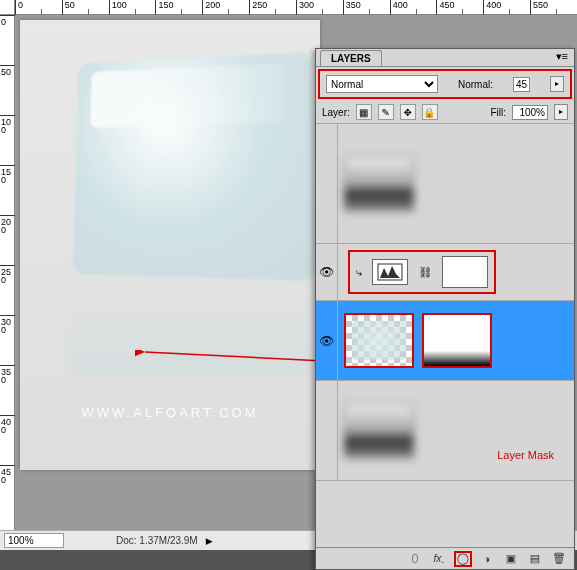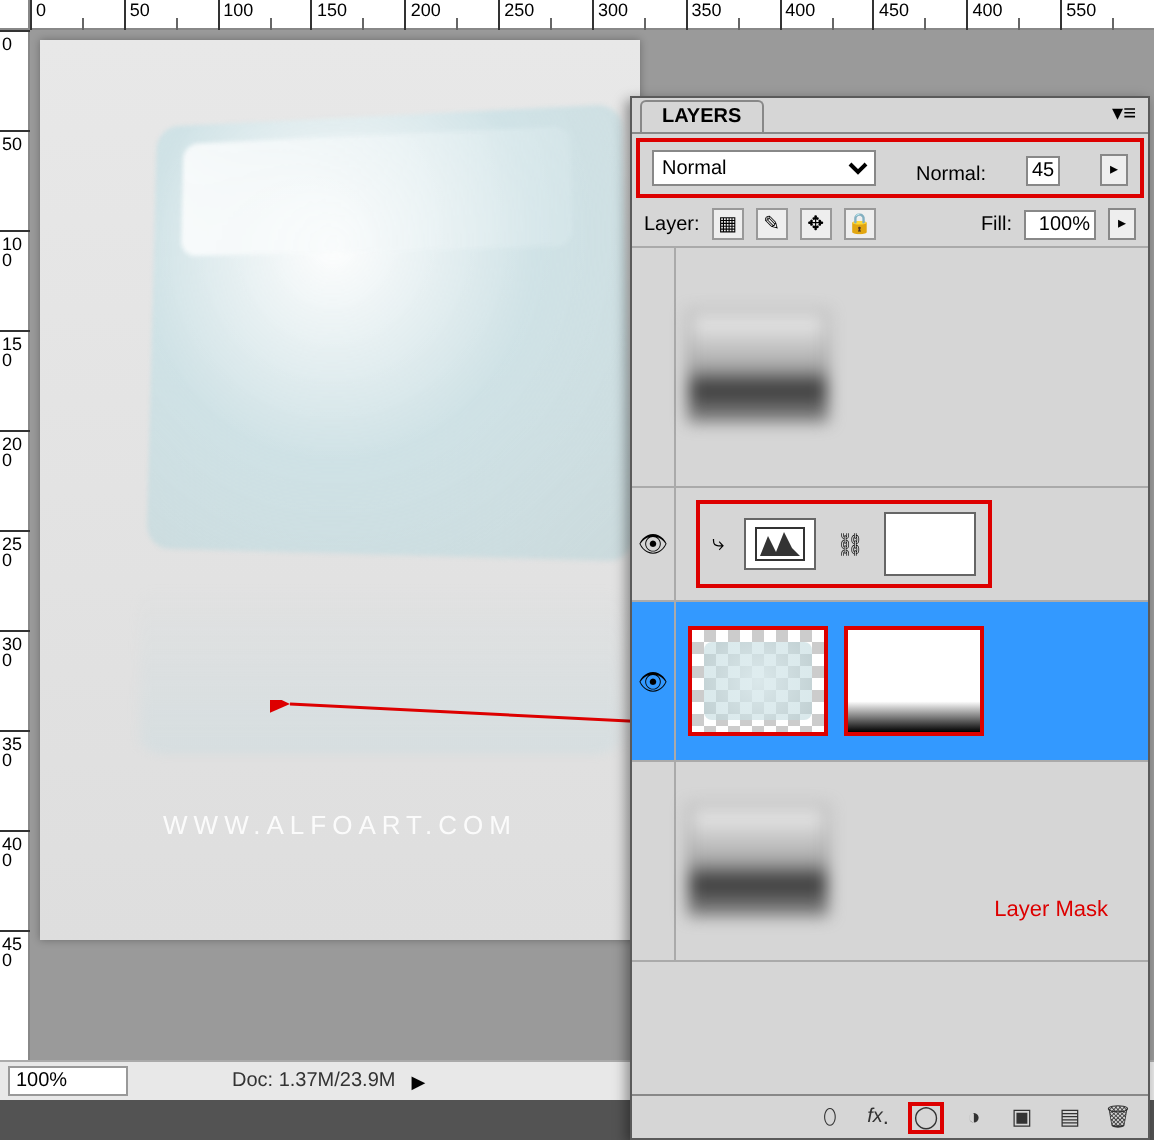--- a/index.html
+++ b/index.html
@@ -25,21 +25,21 @@
 .status-bar .zoom { width: 60px; border: 1px solid #999; background: #fff; padding: 1px 3px; font-size: 10px; }
 .status-bar .docinfo { font-size: 10px; color: #333; padding-left: 44px; }
 .status-bar .nav { margin-left: auto; display: flex; gap: 2px; }
 .status-bar .nav span { width: 14px; height: 14px; border: 1px solid #888; background: #ddd; display: inline-block; text-align: center; line-height: 12px; }
 
 .layers-panel { position: absolute; top: 48px; right: 2px; width: 260px; bottom: 0; background: #d6d6d6; border: 1px solid #5a5a5a; box-shadow: -2px 2px 6px rgba(0,0,0,0.4); }
 .panel-tab { background: #d6d6d6; border-bottom: 1px solid #888; padding: 1px 0 0 0; display: flex; }
 .panel-tab .tab { background: #d6d6d6; border: 1px solid #888; border-bottom: none; padding: 2px 10px; font-size: 10px; font-weight: bold; margin-left: 4px; border-radius: 3px 3px 0 0; }
 .panel-tab .menu { margin-left: auto; margin-right: 6px; font-size: 11px; cursor: pointer; }
 
-.blend-row { display: flex; align-items: flex-end; padding: 4px 6px; gap: 20px; border: 2px solid #d00; margin: 2px; }
+.blend-row { display: flex; align-items: center; padding: 4px 6px; gap: 20px; border: 2px solid #d00; margin: 2px; }
 .blend-row select { flex: 1; font-size: 10px; border: 1px solid #888; background: #fff; height: 18px; }
 .blend-row .label { font-size: 10px; }
 .blend-row input { width: 17px; font-size: 10px; border: 1px solid #888; text-align: right; padding: 1px 2px; }
 .blend-row .arrow { width: 14px; height: 16px; border: 1px solid #888; background: #eee; text-align: center; line-height: 14px; font-size: 8px; cursor: pointer; }
 
 .lock-row { display: flex; align-items: center; padding: 3px 6px; gap: 6px; border-bottom: 1px solid #aaa; }
 .lock-row .label { font-size: 10px; }
 .lock-row .ico { width: 16px; height: 16px; border: 1px solid #999; background: #eee; display: inline-flex; align-items: center; justify-content: center; font-size: 10px; }
 .lock-row input { width: 36px; font-size: 10px; border: 1px solid #888; text-align: right; padding: 1px 2px; }
 

